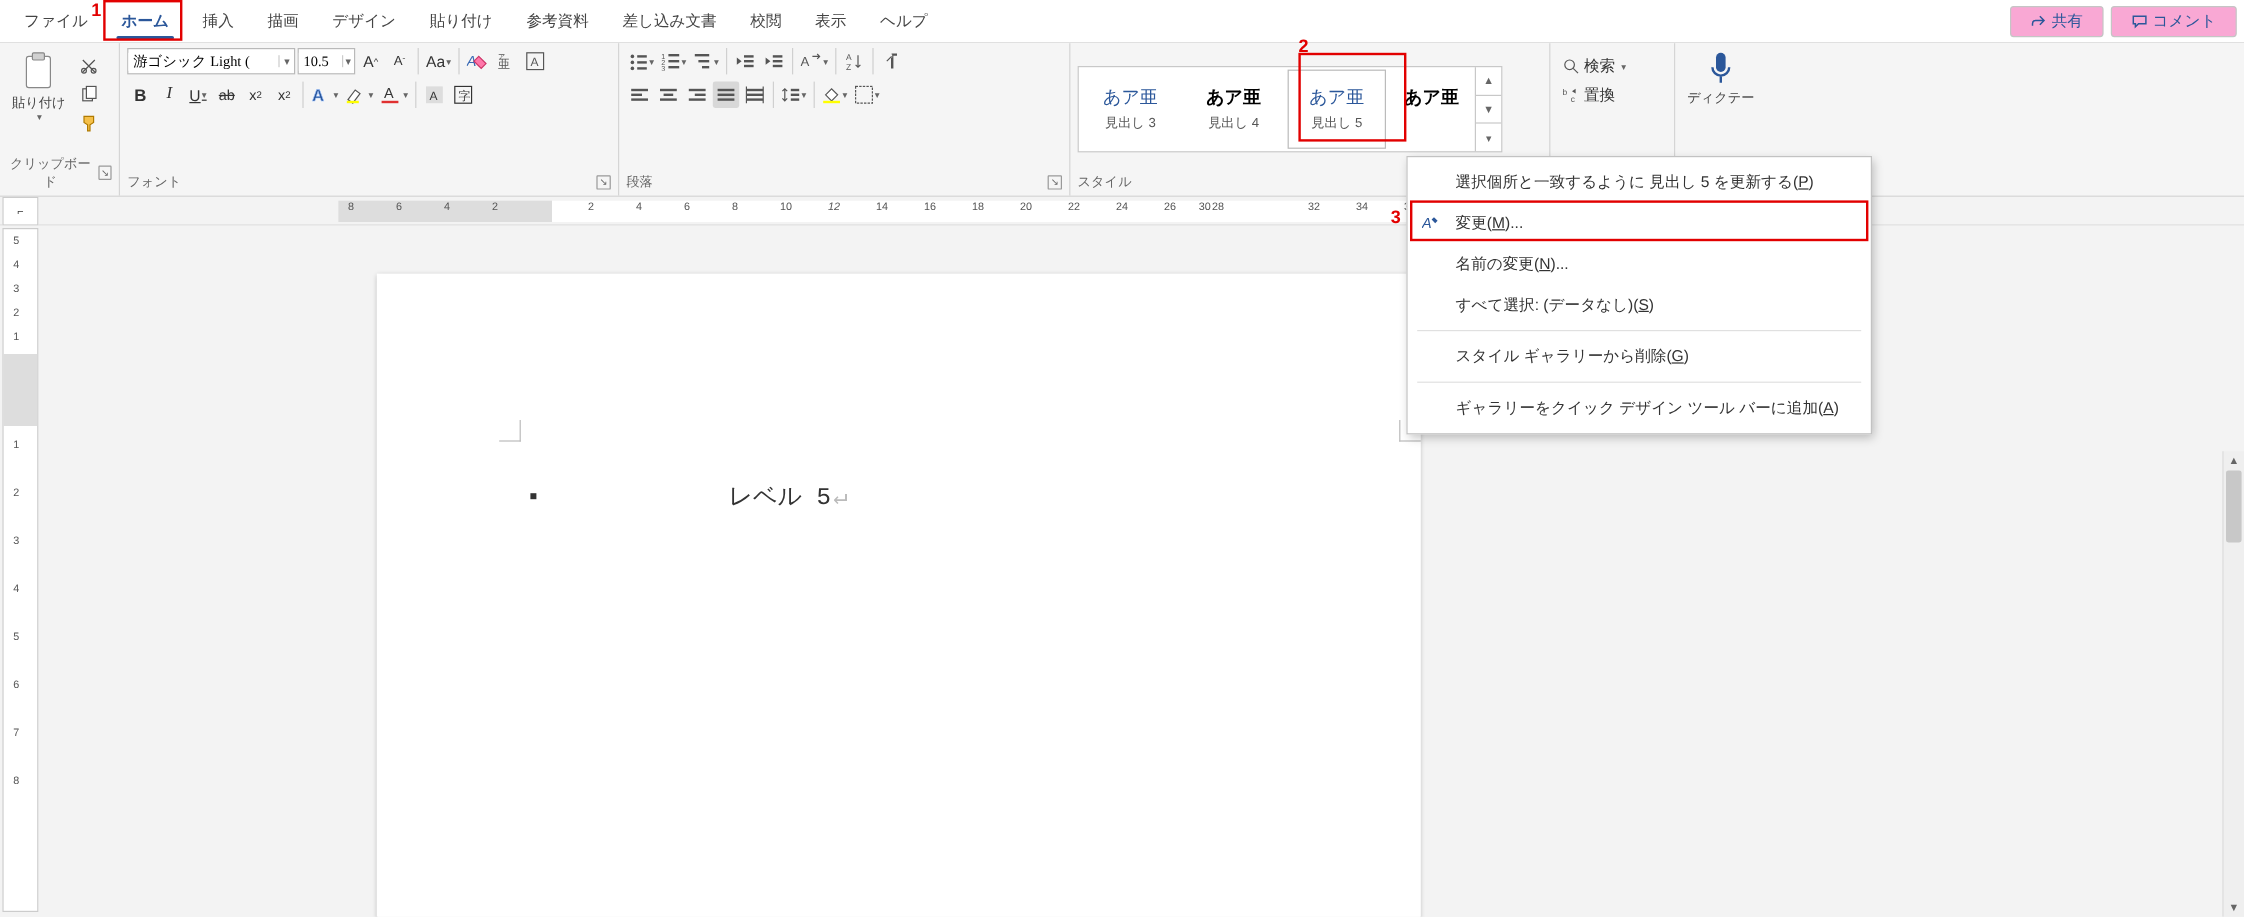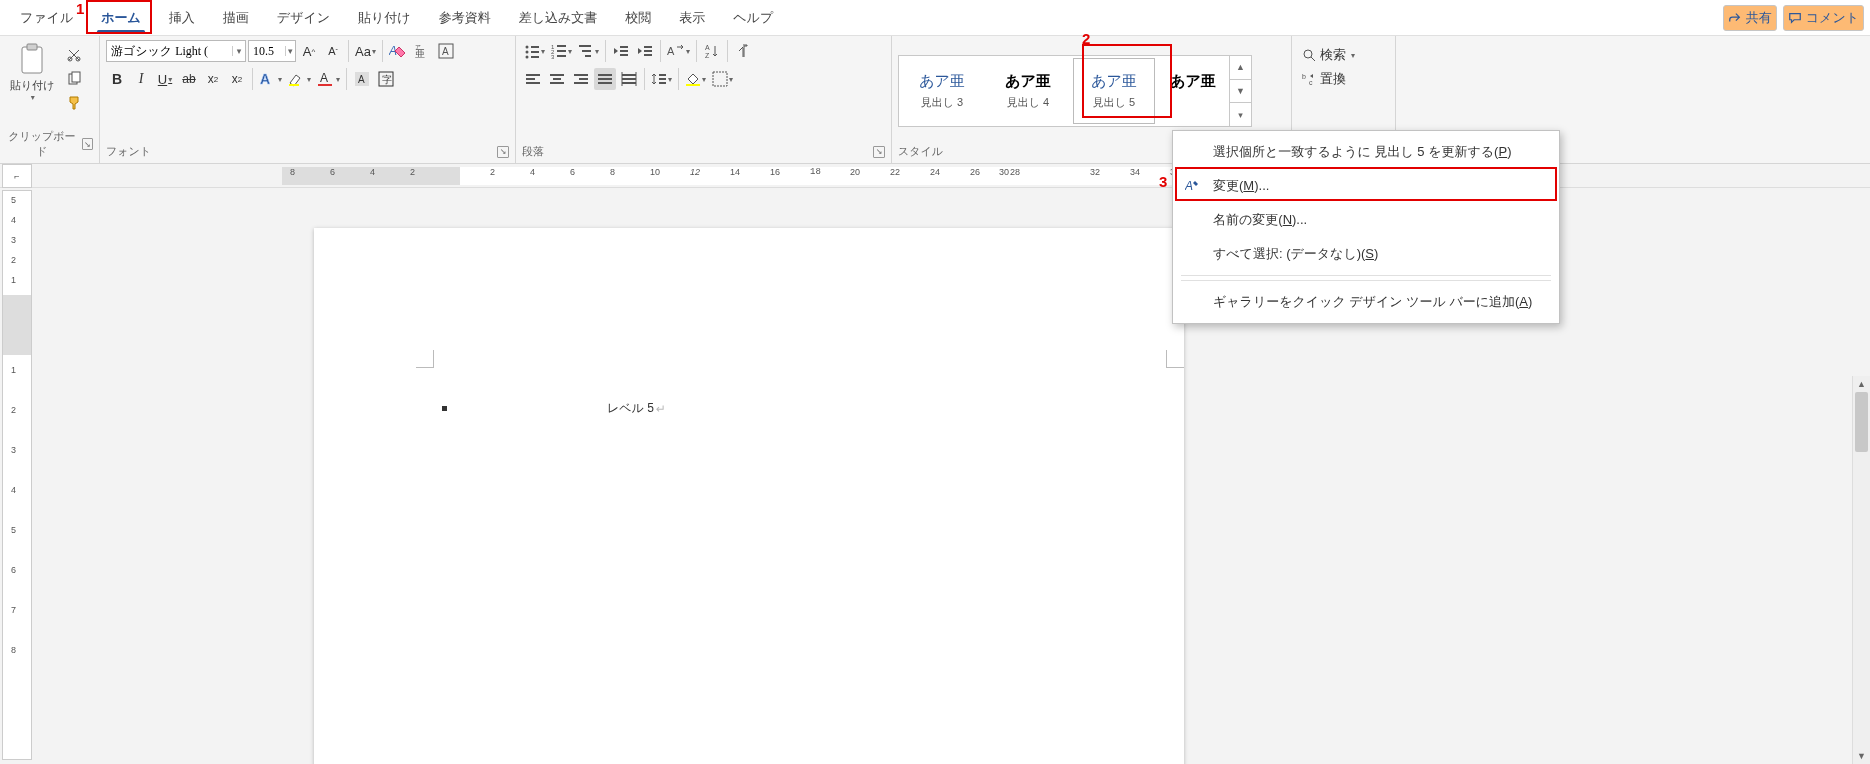--- a/index.html
+++ b/index.html
@@ -5,21 +5,21 @@
   html,body{margin:0;padding:0;font-family:"Yu Gothic UI","Meiryo",sans-serif;font-size:13px;color:#333;background:#f3f3f3;width:1870px;}
   *{box-sizing:border-box;}
   
   .menubar{display:flex;align-items:center;background:#fff;height:36px;padding:0 6px;border-bottom:1px solid #e0e0e0;position:relative;}
   .menu-tab{padding:6px 10px 6px;margin:0 4px;cursor:pointer;color:#444;position:relative;}
   .menu-tab.active{color:#2b579a;font-weight:bold;}
   .menu-tab.active::after{content:"";position:absolute;left:6px;right:6px;bottom:0;height:3px;background:#2b579a;border-radius:2px;}
   .red-box{border:2px solid #e20000;position:absolute;pointer-events:none;}
   .anno-num{position:absolute;color:#e20000;font-weight:bold;font-size:15px;pointer-events:none;}
   .spacer{flex:1;}
-  .right-btn{display:flex;align-items:center;border:1px solid #c5c5c5;padding:3px 4px;margin-left:6px;border-radius:3px;background:#fdba74;color:#2b579a;cursor:pointer;}
+  .right-btn{display:flex;align-items:center;border:1px solid #c5c5c5;padding:3px 16px;margin-left:6px;border-radius:3px;background:#f9a8d4;color:#2b579a;cursor:pointer;}
   .right-btn svg{margin-right:4px;}
   
   .ribbon{display:flex;background:#f5f5f5;border-bottom:1px solid #d5d5d5;height:128px;align-items:stretch;position:relative;}
   .group{border-right:1px solid #d5d5d5;display:flex;flex-direction:column;justify-content:space-between;padding:4px 6px 0;}
   .group-body{display:flex;align-items:flex-start;gap:4px;flex:1;}
   .group-label{font-size:11px;color:#666;text-align:center;padding:2px 0 4px;display:flex;justify-content:center;align-items:center;gap:4px;}
   .dlg-launcher{width:12px;height:12px;border:1px solid #999;border-radius:1px;display:inline-flex;align-items:center;justify-content:center;font-size:8px;color:#666;margin-left:auto;cursor:pointer;}
   .vcol{display:flex;flex-direction:column;gap:2px;}
   .icon-btn{min-width:22px;height:22px;display:flex;align-items:center;justify-content:center;cursor:pointer;border-radius:2px;padding:0 2px;}
   .bigcol{display:flex;flex-direction:column;align-items:center;justify-content:flex-start;padding:2px 4px;cursor:pointer;}
@@ -52,21 +52,21 @@
   .h-ruler .tick{position:absolute;top:0;font-size:9px;}
   
   .workspace{display:flex;background:#f3f3f3;}
   .v-ruler{width:30px;background:#fff;border:1px solid #ccc;margin:2px;position:relative;font-size:9px;color:#555;}
   .v-ruler .vt{position:absolute;left:8px;}
   .page-wrap{flex:1;position:relative;padding-top:40px;padding-left:280px;}
   .page{width:870px;height:540px;background:#fff;box-shadow:0 1px 4px rgba(0,0,0,.25);position:relative;}
   .page .corner{position:absolute;width:18px;height:18px;}
   .page .corner.tl{top:140px;left:120px;border-left:1px solid #bbb;border-top:1px solid #bbb;transform:translate(-18px,-18px) rotate(180deg);}
   .page .corner.tr{top:140px;right:18px;border-right:1px solid #bbb;border-top:1px solid #bbb;transform:translate(18px,-18px) rotate(180deg);}
-  .page .content{position:absolute;top:172px;left:128px;font-size:12px;color:#333;display:flex;align-items:center;}
+  .page .content{position:absolute;top:172px;left:128px;font-size:20px;color:#333;display:flex;align-items:center;font-family:Liberation Mono, monospace;}
   .page .bullet{width:5px;height:5px;background:#333;margin-right:160px;}
   .page .ret{color:#bbb;margin-left:2px;}
   
   .ctx-menu{position:absolute;top:130px;left:1172px;width:388px;background:#fff;border:1px solid #c2c2c2;box-shadow:2px 3px 8px rgba(0,0,0,.25);padding:4px 0;z-index:50;}
   .ctx-item{display:flex;align-items:center;height:34px;padding:0 14px 0 40px;cursor:pointer;font-size:13px;color:#333;position:relative;}
   .ctx-item .ico{position:absolute;left:10px;width:20px;display:flex;justify-content:center;}
   .ctx-sep{height:1px;background:#e0e0e0;margin:4px 8px;}
   
   .vscroll{position:absolute;right:0;top:188px;bottom:0;width:18px;background:#efefef;border-left:1px solid #ddd;}
   .vscroll .thumb{position:absolute;left:2px;right:2px;top:16px;height:60px;background:#c8c8c8;border-radius:2px;}
@@ -425,20 +425,29 @@
             <text x="7" y="13" font-size="7" fill="#555">c</text>
             <path d="M8 4l3-2v4z" fill="#555"></path>
           </svg>
         <span>置換</span>
       </div>
     </div>
     <div class="group-label">&nbsp;</div>
   </div>
 
   <div class="group" style="border-right:none;width:80px;">
+    <div class="group-body">
+      <div class="bigcol">
+        <svg width="22" height="30">
+            <rect x="7" y="2" width="8" height="16" rx="4" fill="#2b579a"></rect>
+            <path d="M4 14a7 7 0 0014 0M11 21v6" stroke="#2b579a" fill="none" stroke-width="2"></path>
+          </svg>
+        <span class="lbl">ディクテー</span>
+      </div>
+    </div>
     <div class="group-label">&nbsp;</div>
   </div>
 
   <span class="anno-num" style="left:1082px;top:-6px;">2</span>
   <div class="red-box" style="left:1082px;top:8px;width:90px;height:74px;"></div>
 </div>
 
 <div class="ruler-area">
   <div class="ruler-corner">⌐</div>
   <div class="h-ruler">
@@ -451,21 +460,21 @@
     <span class="tick" style="left:338px;">4</span>
     <span class="tick" style="left:378px;">2</span>
     <span class="tick" style="left:458px;">2</span>
     <span class="tick" style="left:498px;">4</span>
     <span class="tick" style="left:538px;">6</span>
     <span class="tick" style="left:578px;">8</span>
     <span class="tick" style="left:618px;">10</span>
     <span class="tick" style="left:658px;font-style:italic;">12</span>
     <span class="tick" style="left:698px;">14</span>
     <span class="tick" style="left:738px;">16</span>
-    <span class="tick" style="left:778px;font-family:Liberation Mono, monospace;">18</span>
+    <span class="tick" style="left:778px;">18</span>
     <span class="tick" style="left:818px;">20</span>
     <span class="tick" style="left:858px;">22</span>
     <span class="tick" style="left:898px;">24</span>
     <span class="tick" style="left:938px;">26</span>
     <span class="tick" style="left:978px;">28</span>
     <span class="tick" style="left:967px;">30</span>
     <span class="tick" style="left:1058px;">32</span>
     <span class="tick" style="left:1098px;">34</span>
     <span class="tick" style="left:1138px;">36</span>
   </div>
@@ -519,20 +528,23 @@
       </span>
     <span><span>変更(</span><u class="k">M</u><span>)...</span></span>
   </div>
   <div class="ctx-item">
     <span><span>名前の変更(</span><u class="k">N</u><span>)...</span></span>
   </div>
   <div class="ctx-item">
     <span><span>すべて選択: (データなし)(</span><u class="k">S</u><span>)</span></span>
   </div>
   <div class="ctx-sep"></div>
+  <div class="ctx-item">
+    <span><span>スタイル ギャラリーから削除(</span><u class="k">G</u><span>)</span></span>
+  </div>
   <div class="ctx-sep"></div>
   <div class="ctx-item">
     <span><span>ギャラリーをクイック デザイン ツール バーに追加(</span><u class="k">A</u><span>)</span></span>
   </div>
 
   <span class="anno-num" style="left:-14px;top:42px;">3</span>
   <div class="red-box" style="left:2px;top:36px;right:2px;height:34px;"></div>
 </div>
 
 </body></html>

